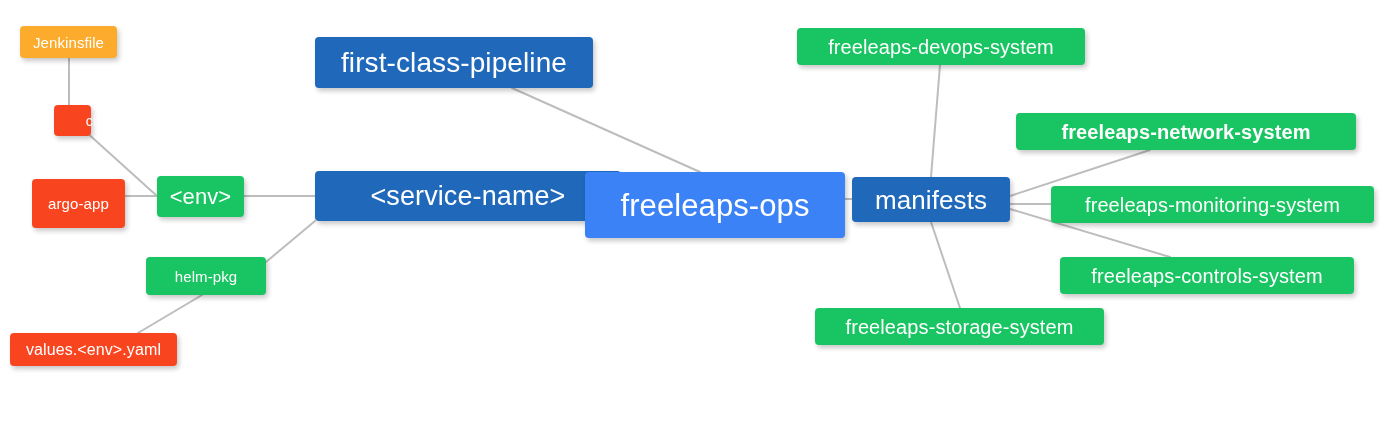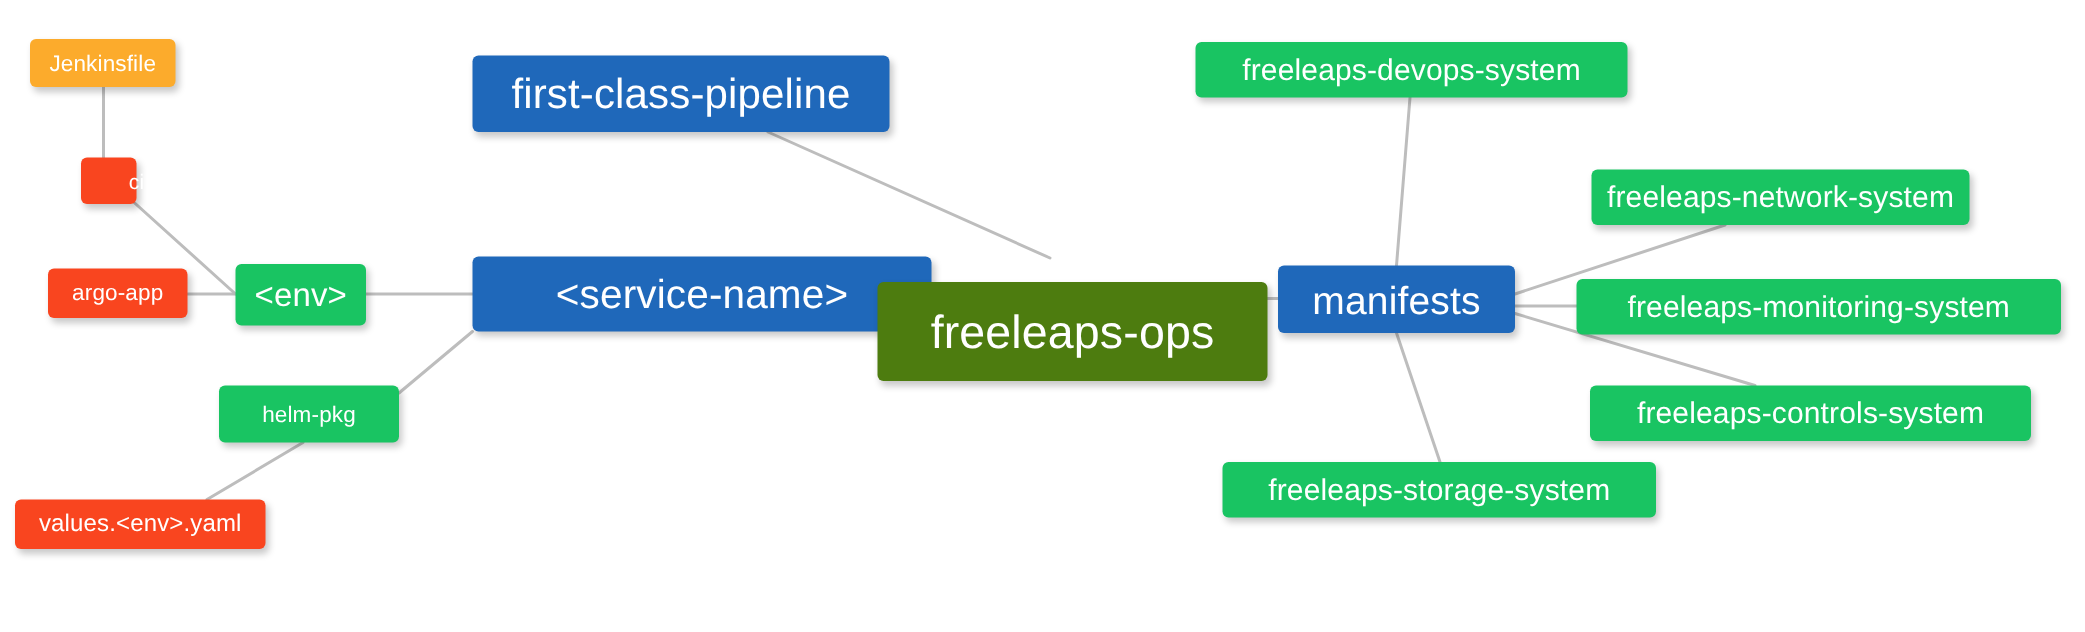--- a/index.html
+++ b/index.html
@@ -31,21 +31,21 @@
     align-items: center;
     justify-content: center;
     color: #ffffff;
     border-radius: 4px;
     white-space: nowrap;
     box-shadow: 2px 3px 5px rgba(0,0,0,0.22);
     letter-spacing: 0.1px;
     line-height: 1;
     z-index: 2;
   }
-  .n-root  { background: #4d7c0f; margin-top: 16px; }
+  .n-root  { background: #3b82f6; }
   .n-blue  { background: #1f68ba; }
   .n-green { background: #19c462; justify-content: center; }
   .n-red   { background: #f9451f; }
   .n-orange{ background: #fcab2c; }
 </style>
 </head>
 <body>
 
 <div id="canvas">
   <svg id="edge-layer" width="1390" height="421" viewBox="0 0 1390 421">
@@ -64,21 +64,21 @@
       <path d="M 1010,209 L 1170,257" stroke="#bdbdbd" stroke-width="2" fill="none" stroke-linecap="round"></path>
       <path d="M 931,222 L 960,308" stroke="#bdbdbd" stroke-width="2" fill="none" stroke-linecap="round"></path>
     </svg>
   <div id="node-layer">
       <div class="node n-orange" style="left: 20px; top: 26px; width: 97px; height: 32px; font-size: 15px;">
         <span>Jenkinsfile</span>
       </div>
       <div class="node n-red" style="left: 54px; top: 105px; width: 31px; height: 31px; font-size: 14px; padding-left: 37px;">
         <span>ci</span>
       </div>
-      <div class="node n-red" style="left: 32px; top: 179px; width: 93px; height: 33px; font-size: 15px;">
+      <div class="node n-red" style="left: 32px; top: 179px; width: 93px; height: 49px; font-size: 15px;">
         <span>argo-app</span>
       </div>
       <div class="node n-green" style="left: 157px; top: 176px; width: 87px; height: 41px; font-size: 22px;">
         <span>&lt;env&gt;</span>
       </div>
       <div class="node n-green" style="left: 146px; top: 257px; width: 120px; height: 38px; font-size: 15px;">
         <span>helm-pkg</span>
       </div>
       <div class="node n-red" style="left: 10px; top: 333px; width: 167px; height: 33px; font-size: 16px;">
         <span>values.&lt;env&gt;.yaml</span>
@@ -91,21 +91,21 @@
       </div>
       <div class="node n-root" style="left: 585px; top: 172px; width: 260px; height: 66px; font-size: 31px;">
         <span>freeleaps-ops</span>
       </div>
       <div class="node n-blue" style="left: 852px; top: 177px; width: 158px; height: 45px; font-size: 26px;">
         <span>manifests</span>
       </div>
       <div class="node n-green" style="left: 797px; top: 28px; width: 288px; height: 37px; font-size: 20px;">
         <span>freeleaps-devops-system</span>
       </div>
-      <div class="node n-green" style="left: 1061px; top: 113px; width: 252px; height: 37px; font-size: 20px;">
+      <div class="node n-green" style="left: 1016px; top: 113px; width: 340px; height: 37px; font-size: 20px; font-weight: bold;">
         <span>freeleaps-network-system</span>
       </div>
       <div class="node n-green" style="left: 1051px; top: 186px; width: 323px; height: 37px; font-size: 20px;">
         <span>freeleaps-monitoring-system</span>
       </div>
       <div class="node n-green" style="left: 1060px; top: 257px; width: 294px; height: 37px; font-size: 20px;">
         <span>freeleaps-controls-system</span>
       </div>
       <div class="node n-green" style="left: 815px; top: 308px; width: 289px; height: 37px; font-size: 20px;">
         <span>freeleaps-storage-system</span>

